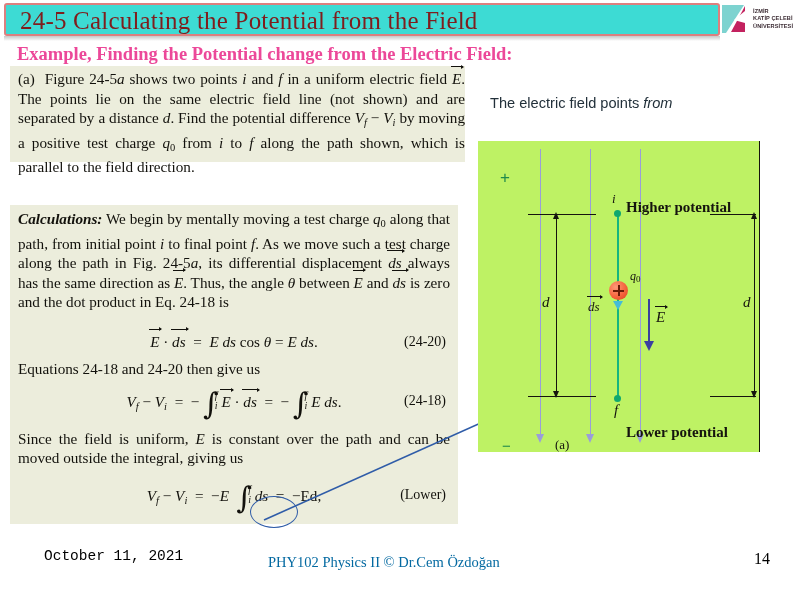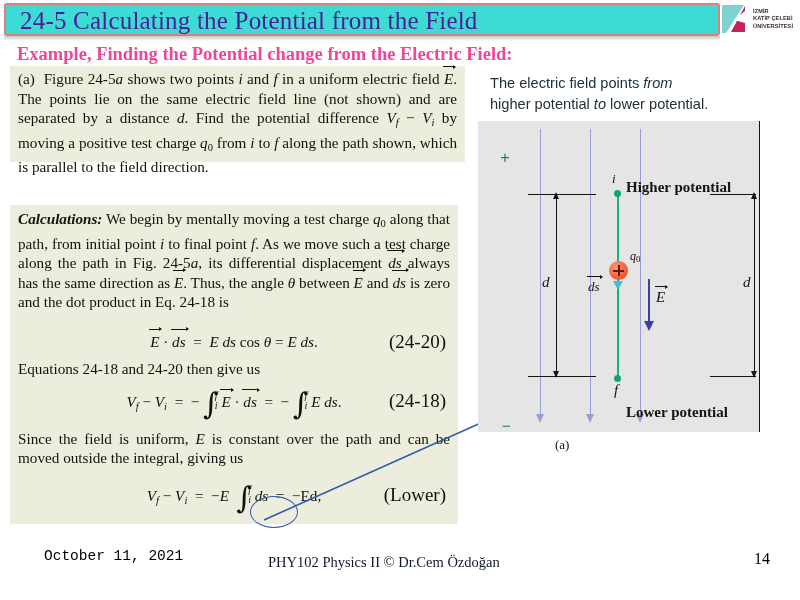--- a/index.html
+++ b/index.html
@@ -9,21 +9,21 @@
     font-family:"Liberation Serif",serif;
   }
   
   #title-bar{
     position:absolute;left:4px;top:3px;width:716px;height:33px;
     background:#3ddbd4;border:2px solid #dd7f7f;border-radius:3px;
     box-sizing:border-box;
   }
   #title-text{
     position:absolute;left:14px;top:1px;
-    font-size:25px;color:#4c1d95;line-height:30px;white-space:nowrap;
+    font-size:25px;color:#7f1d1d;line-height:30px;white-space:nowrap;
     letter-spacing:.2px;
   }
   #title-shadow{
     position:absolute;left:4px;top:36px;width:716px;height:5px;
     background:linear-gradient(to bottom,rgba(0,0,0,.22),rgba(0,0,0,0));
   }
   
   #logo{
     position:absolute;left:722px;top:2px;width:76px;height:34px;
     background:#ffffff;display:flex;align-items:center;
@@ -38,24 +38,24 @@
   #headline{
     position:absolute;left:17px;top:44px;
     font-size:18.5px;font-weight:bold;color:#ec4899;white-space:nowrap;
   }
   
   .txtblock{
     position:absolute;background:#eceddc;color:#12110c;
     font-size:15.2px;line-height:19.6px;text-align:justify;
     box-sizing:border-box;
   }
-  #block-a{left:10px;top:66px;width:455px;height:96px;padding:3px 8px 0 8px;}
+  #block-a{left:10px;top:66px;width:455px;height:96px;padding:3px 0 0 8px;}
   #block-calc{left:10px;top:205px;width:448px;height:319px;padding:4px 8px 0 8px;}
   .eqline{text-align:center;position:relative;margin:20px 0 7px 0;}
-  .eqno{position:absolute;right:4px;top:0;font-size:19px;}
+  .eqno{position:absolute;right:4px;top:0;font-size:14px;}
   i,em{font-style:italic;}
   .vec{position:relative;display:inline-block;}
   .vec::after{
     content:"";position:absolute;left:-1px;right:-2px;top:-3px;height:4px;
     border-top:1.1px solid #12110c;
   }
   .vec::before{
     content:"";position:absolute;right:-3px;top:-4.5px;
     border-left:3px solid #12110c;border-top:2px solid transparent;
     border-bottom:2px solid transparent;
@@ -70,22 +70,22 @@
   #answer-circle{
     position:absolute;left:250px;top:496px;width:46px;height:30px;
     border:1.6px solid #2f5ca8;border-radius:50%;
   }
   #pointer-line{
     position:absolute;left:258px;top:408px;width:258px;height:115px;
     pointer-events:none;
   }
   
   #figure-panel{
-    position:absolute;left:478px;top:67px;width:282px;height:365px;
-    background:#e5e5e5;overflow:hidden;
+    position:absolute;left:478px;top:87px;width:282px;height:365px;
+    background:#bef264;overflow:hidden;
   }
   #fig-caption{
     position:absolute;left:0;top:0;width:282px;height:54px;background:#ffffff;
     font-family:"Liberation Sans",sans-serif;font-size:14.6px;line-height:21px;
     color:#22303a;padding:6px 0 0 12px;box-sizing:border-box;
   }
   #fig-body{position:absolute;left:0;top:54px;width:282px;height:311px;}
   .fieldline{position:absolute;width:0;border-left:1.6px solid #9a9ed8;}
   .fl-head{position:absolute;width:0;height:0;
     border-left:4.5px solid transparent;border-right:4.5px solid transparent;
@@ -118,21 +118,21 @@
     border-left:3.6px solid transparent;border-right:3.6px solid transparent;
     border-bottom:7px solid #15140e;}
   .dim-head-dn{position:absolute;width:0;height:0;
     border-left:3.6px solid transparent;border-right:3.6px solid transparent;
     border-top:7px solid #15140e;}
   #panel-right-rule{position:absolute;right:0;top:54px;width:0;height:311px;
     border-left:1.4px solid #15140e;}
   #fig-label{position:absolute;left:555px;top:437px;font-size:13px;color:#15140e;}
   
   #footer-date{position:absolute;left:44px;top:548px;font-size:14.5px;color:#000;font-family:Liberation Mono, monospace;}
-  #footer-center{position:absolute;left:268px;top:554px;font-size:14.5px;color:#0f172a;}
+  #footer-center{position:absolute;left:268px;top:554px;font-size:14.5px;color:#0369a1;}
   #footer-page{position:absolute;left:754px;top:550px;font-size:16px;color:#000;}
 </style>
 </head>
 <body>
 
 <div id="title-bar">
   <div id="title-text">24-5 Calculating the Potential from the Field</div>
 </div>
 <div id="title-shadow"></div>
 
@@ -193,21 +193,20 @@
 <div id="answer-circle"></div>
 <svg id="pointer-line">
   <line x1="256" y1="0" x2="6" y2="112" stroke="#2f5ca8" stroke-width="1.6"></line>
   <polygon points="256,0 244,3 249,10" fill="#2f5ca8"></polygon>
 </svg>
 
 <div id="figure-panel">
 
   <div id="fig-caption">
     <div><span>The electric field points </span><i>from</i></div>
-    <div><span>higher potential </span><i>to</i><span> lower potential.</span></div>
   </div>
 
   <div id="fig-body">
 
     <div class="fieldline" style="left:62px;top:8px;height:288px;"></div>
     <div class="fl-head" style="left:58px;top:293px;"></div>
 
     <div class="fieldline" style="left:112px;top:8px;height:288px;"></div>
     <div class="fl-head" style="left:108px;top:293px;"></div>
 

